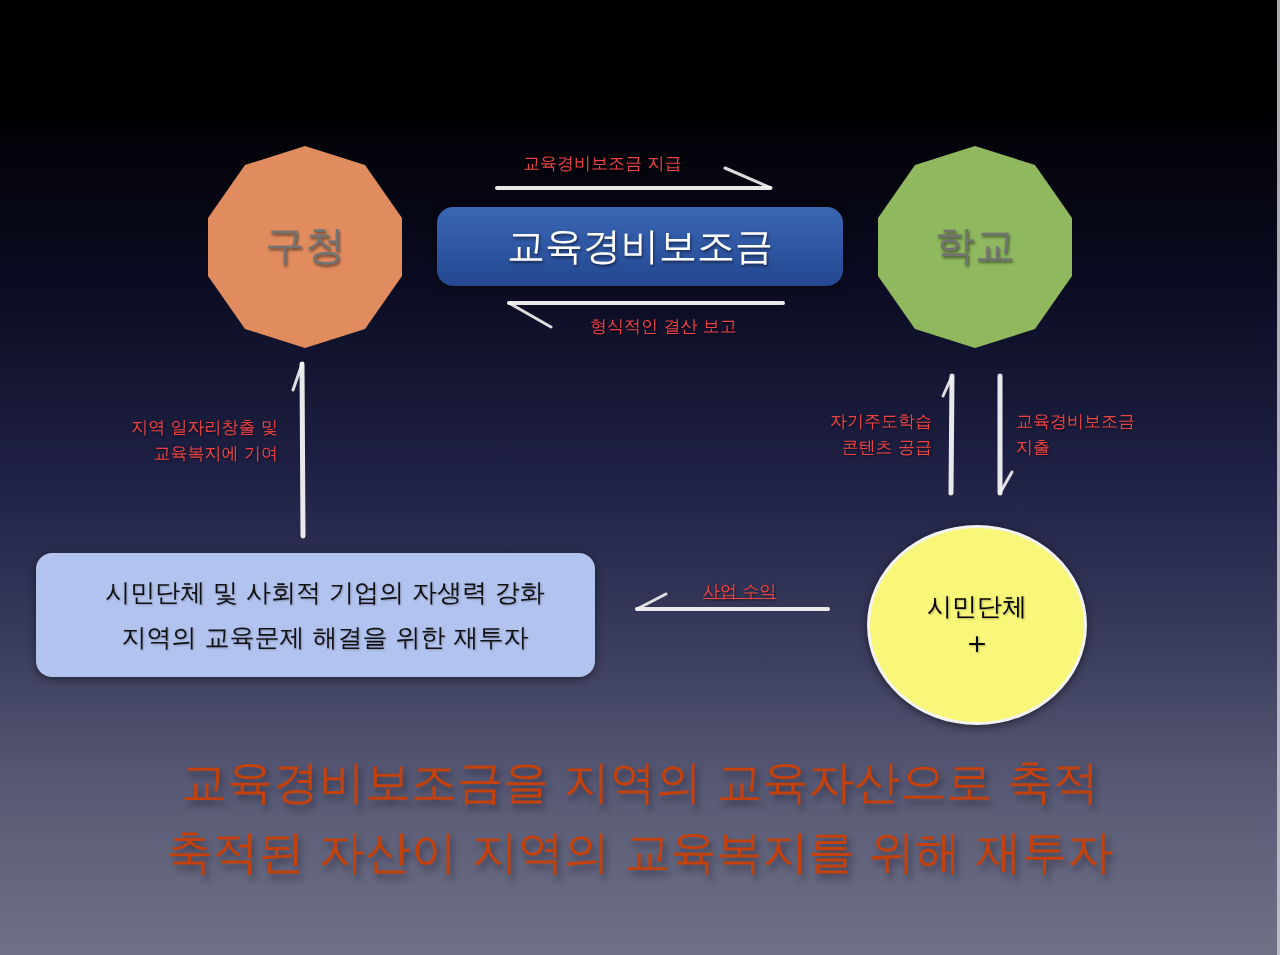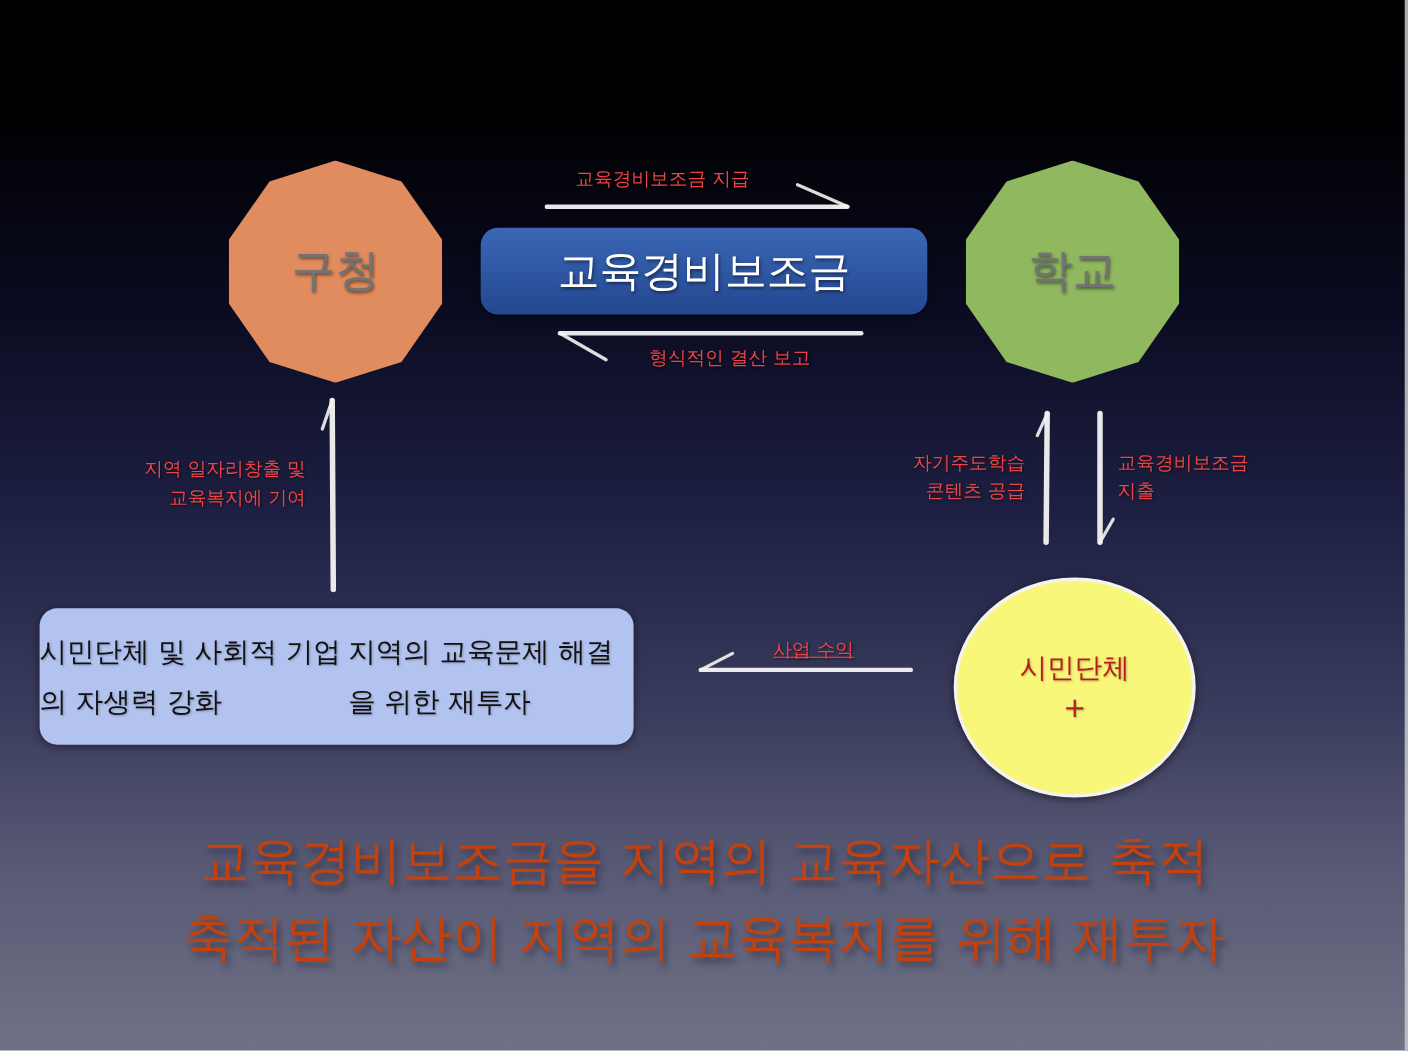--- a/index.html
+++ b/index.html
@@ -24,31 +24,32 @@
     border-radius:16px;
     background: linear-gradient(to bottom, #3a66b4 0%, #2f57a3 50%, #244790 100%);
     box-shadow: 0 2px 6px rgba(0,0,0,.5);
     display:flex; align-items:center; justify-content:center;
     color:#fff; font-size:38px; text-shadow: 1px 2px 3px rgba(0,0,0,.5);
   }
   .info-box {
     position:absolute; left:36px; top:553px; width:540px; height:124px;
     border-radius:16px; background:#b3c3f0;
     box-shadow: 0 2px 8px rgba(0,0,0,.45);
-    display:flex; flex-direction:row; align-items:center; justify-content:center;
+    display:flex; flex-direction:column; align-items:center; justify-content:center;
     color:#111; font-size:25px; line-height:45px;
     text-shadow: 1px 1px 2px rgba(0,0,0,.25);
+    padding-left: 19px;
   }
   .yellow-circle {
     position:absolute; left:867px; top:525px; width:214px; height:194px;
     border-radius:50%; background:#f9f779;
     border:3px solid #f3f3f3;
     box-shadow: 0 2px 8px rgba(0,0,0,.5);
     display:flex; flex-direction:column; align-items:center; justify-content:center;
-    color:#b91c1c; font-size:25px; line-height:37px;
+    color:#000000; font-size:25px; line-height:37px;
     text-shadow: 1px 1px 2px rgba(0,0,0,.3);
   }
   .summary {
     position:absolute; left:0; width:1280px; text-align:center;
     color:#c2410c; font-size:46px;
     text-shadow: 3px 5px 6px rgba(30,30,50,.55);
   }
 </style>
 </head>
 <body>

